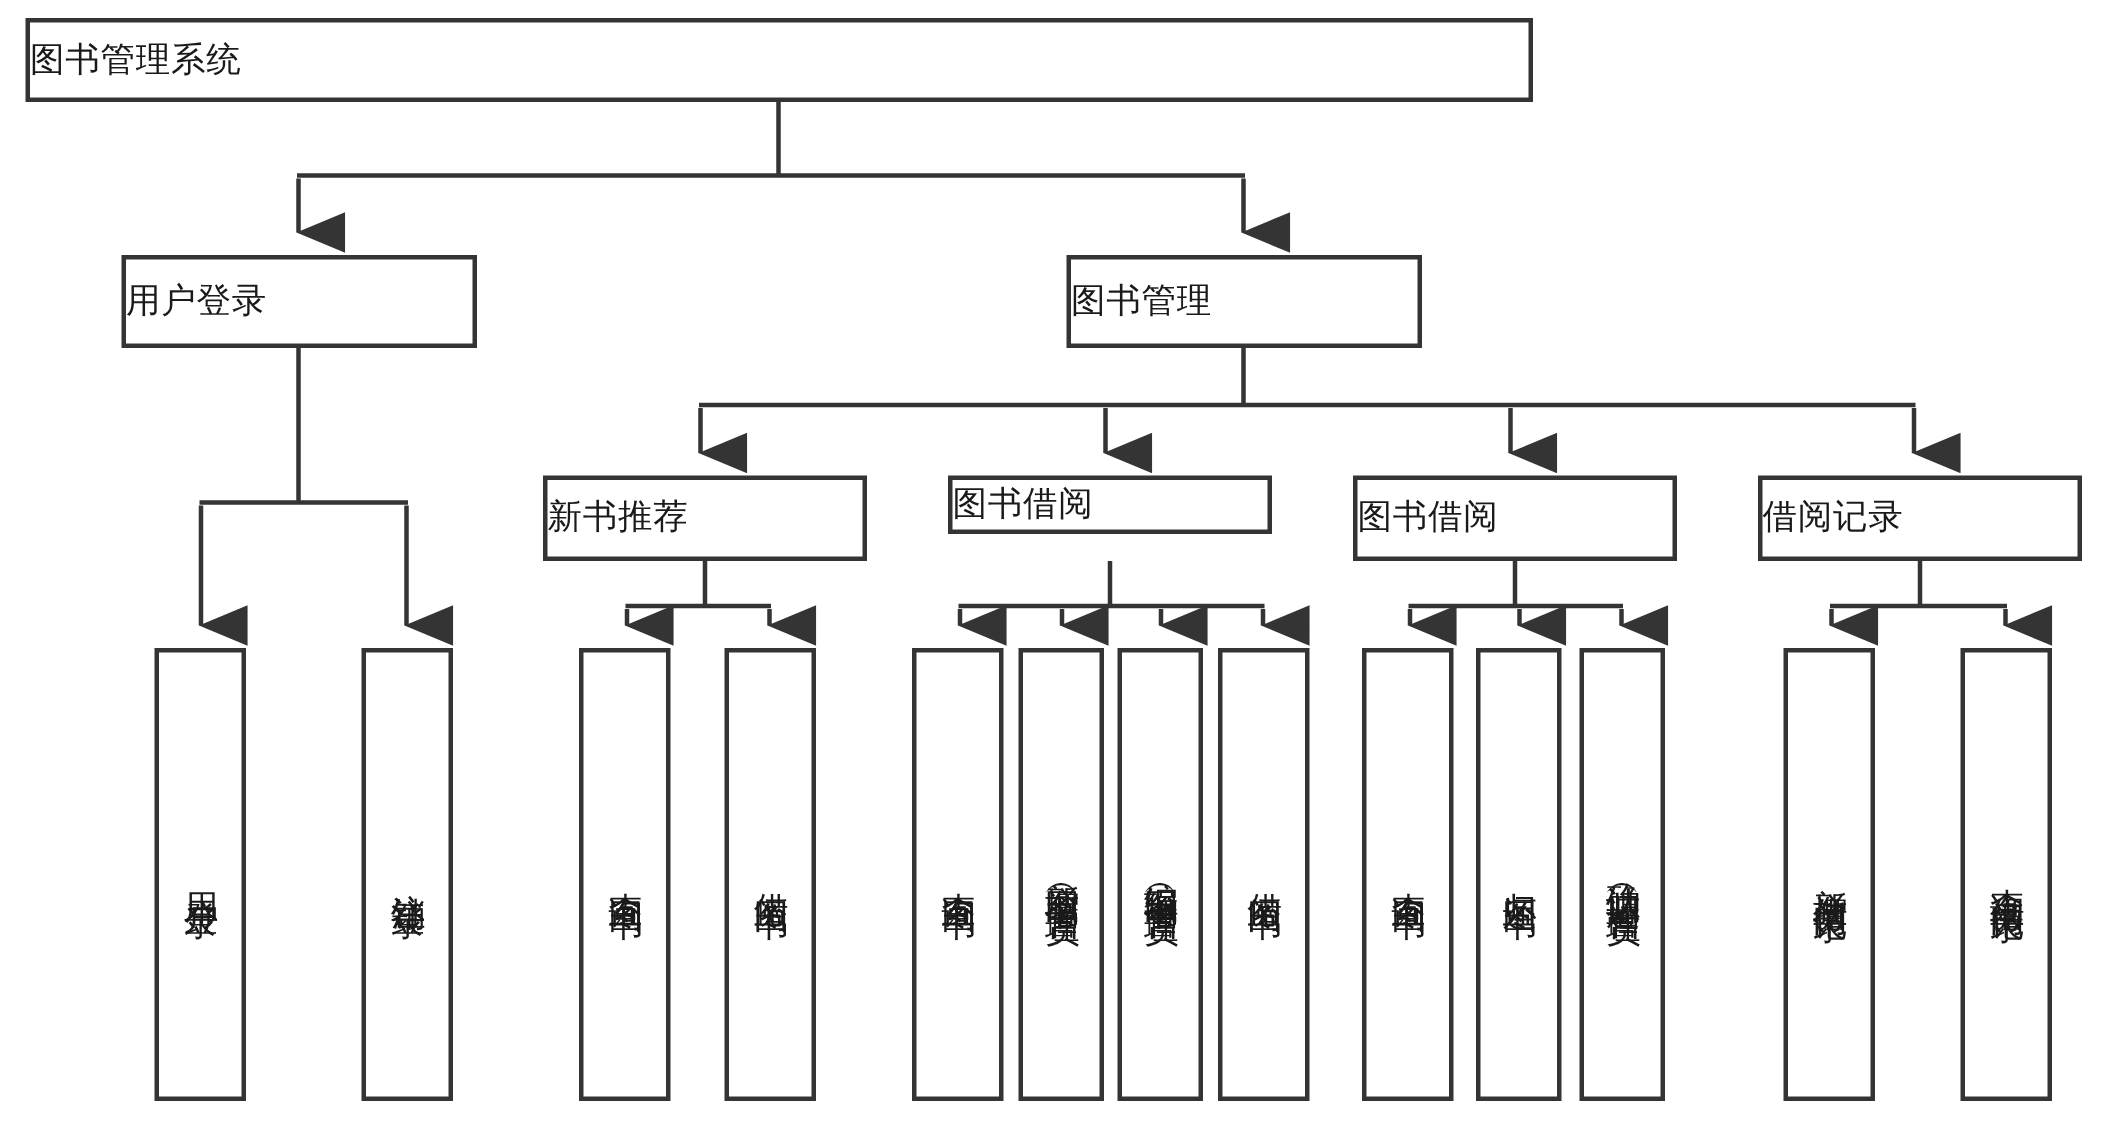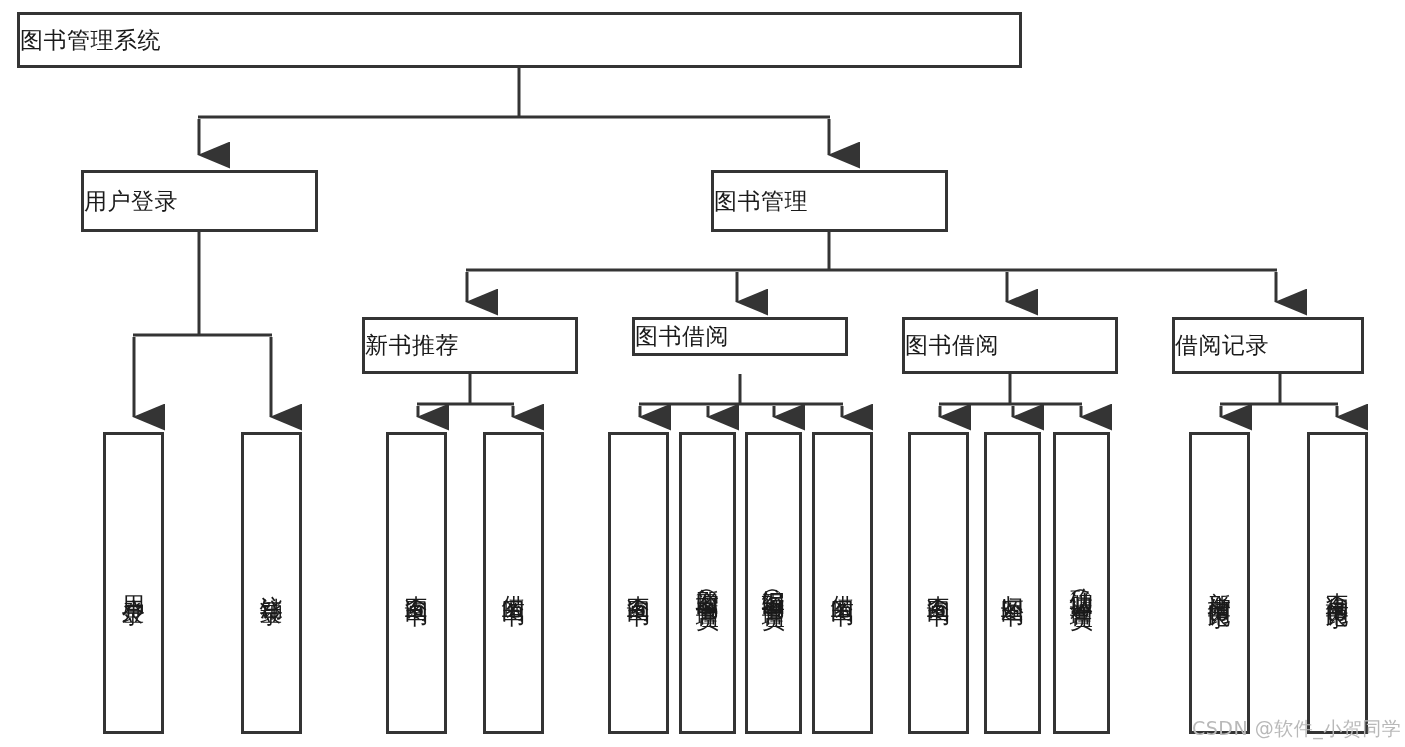--- a/index.html
+++ b/index.html
@@ -131,21 +131,21 @@
 
   <div class="node" style="left:711px; top:170px; width:237px; height:62px;">
     <span class="label">图书管理</span>
   </div>
   <div class="node" style="left:632px; top:317px; width:216px; height:39px;">
     <span class="label">图书借阅</span>
   </div>
   <div class="node" style="left:902px; top:317px; width:216px; height:57px;">
     <span class="label">图书借阅</span>
   </div>
-  <div class="node" style="left:1172px; top:317px; width:192px; height:57px;">
+  <div class="node" style="left:1172px; top:317px; width:216px; height:57px;">
     <span class="label">借阅记录</span>
   </div>
 
   <div class="node vertical" style="left:103px; top:432px; width:61px; height:302px;">
     <span class="label">用户登录</span>
   </div>
   <div class="node vertical" style="left:241px; top:432px; width:61px; height:302px;">
     <span class="label">注销登录</span>
   </div>
   <div class="node vertical" style="left:386px; top:432px; width:61px; height:302px;">
@@ -175,15 +175,14 @@
   <div class="node vertical" style="left:1053px; top:432px; width:57px; height:302px;">
     <span class="label">确认归还（管理员）</span>
   </div>
   <div class="node vertical" style="left:1189px; top:432px; width:61px; height:302px;">
     <span class="label">新增借阅记录</span>
   </div>
   <div class="node vertical" style="left:1307px; top:432px; width:61px; height:302px;">
     <span class="label">查询借阅记录</span>
   </div>
 
-  <div class="watermark" style="left:1192px; top:716px;">CSDN @软件_小贺同学</div>
 
 </div>
 
 </body></html>

